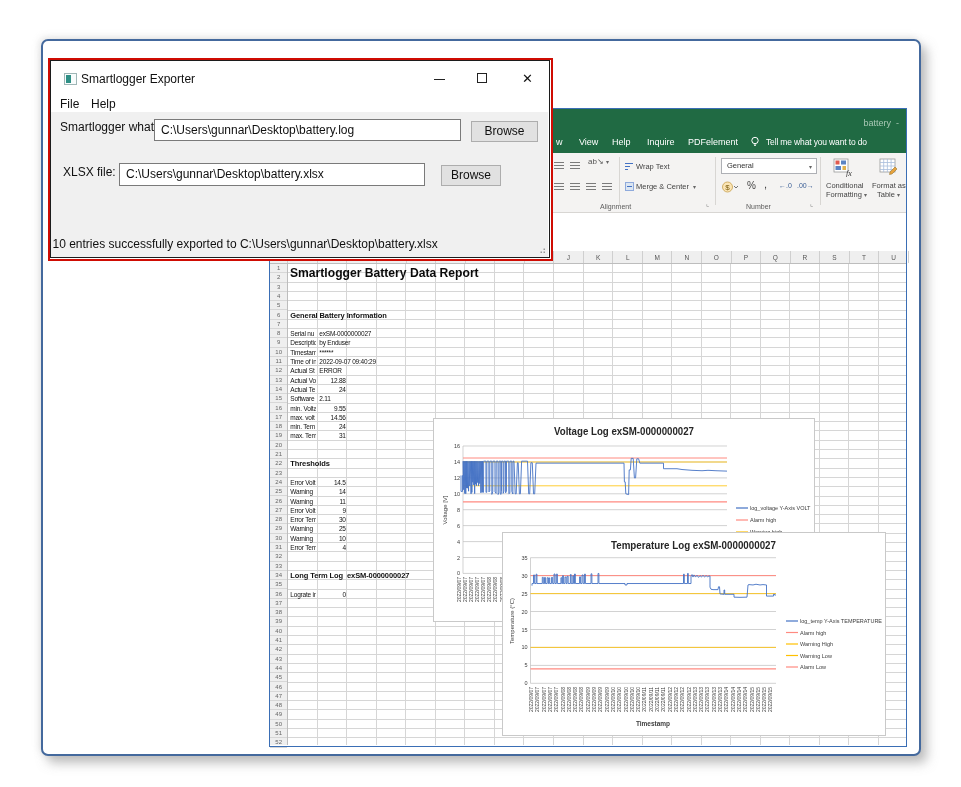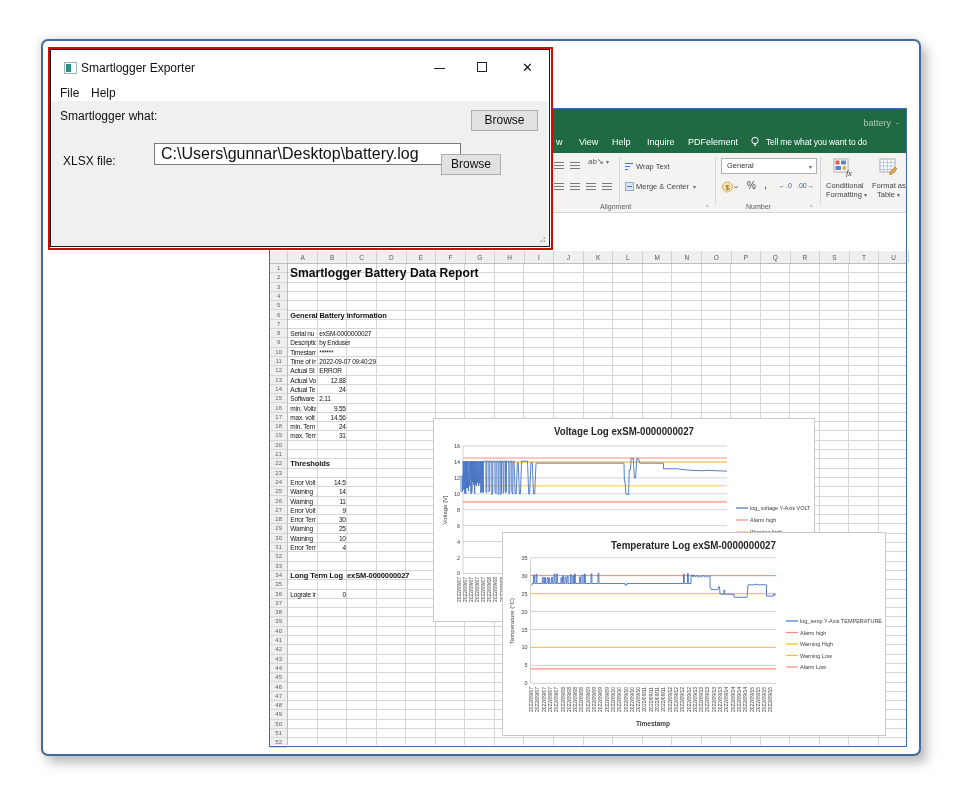--- a/index.html
+++ b/index.html
@@ -23,24 +23,24 @@
 .ch{position:absolute;top:0;height:12px;font-size:6.5px;color:#555;text-align:center;line-height:13px;border-right:1px solid #cfcfcf;}
 #rowhead{position:absolute;left:0;top:155px;width:18.3px;height:481px;background:#efefef;border-right:1px solid #bdbdbd;font-size:6.5px;color:#555;text-align:center;}
 .rn{position:absolute;left:0;width:17.3px;height:9.3px;line-height:9.7px;border-bottom:1px solid #d7d7d7;font-size:6px;color:#666;}
 #grid{position:absolute;left:18.3px;top:155px;width:617.7px;height:481px;
  background-image:repeating-linear-gradient(to right,transparent 0px,transparent 28.55px,#d6d6d6 28.55px,#d6d6d6 29.55px),
  repeating-linear-gradient(to bottom,transparent 0px,transparent 8.3px,#d6d6d6 8.3px,#d6d6d6 9.3px);}
 .cell{position:absolute;font-size:6.5px;letter-spacing:-0.2px;color:#111;white-space:nowrap;line-height:9.4px;}
 .cellr{position:absolute;font-size:6.5px;letter-spacing:-0.2px;color:#111;white-space:nowrap;line-height:9.4px;text-align:right;}
 .bu{font-weight:bold;font-size:7.5px;letter-spacing:-0.1px;}
 .chart{position:absolute;background:#fff;border:1px solid #c9c9c9;}
-#dlg{position:absolute;left:5px;top:6px;width:505px;height:203px;border:2.5px solid #cf0c03;background:#fff;}
+#dlg{position:absolute;left:5px;top:17px;width:505px;height:203px;border:2.5px solid #cf0c03;background:#fff;}
 #dlgin{position:absolute;left:0;top:0;width:500px;height:198px;border:1.5px solid #1c1c1c;background:#fff;font-size:12px;color:#101010;}
 #dlggray{position:absolute;left:0;top:51px;width:497px;height:144.5px;background:#f0f0f0;}
-.inp{position:absolute;background:#fff;border:1px solid #7a7a7a;font-size:16px;line-height:20px;padding-left:6px;white-space:nowrap;overflow:hidden;margin-top:35px;}
+.inp{position:absolute;background:#fff;border:1px solid #7a7a7a;font-size:12px;line-height:20px;padding-left:6px;white-space:nowrap;overflow:hidden;}
 .btn{position:absolute;background:#e1e1e1;border:1px solid #adadad;font-size:12px;text-align:center;}
 </style></head><body>
 <div id="frame">
 <div id="xl">
   <div id="xltitle">
     <span class="bat">battery&nbsp;&nbsp;-</span>
 <span class="tab" style="left:286px;">w</span>
 <span class="tab" style="left:309px;">View</span>
 <span class="tab" style="left:342px;">Help</span>
 <span class="tab" style="left:377px;">Inquire</span>
@@ -395,21 +395,23 @@
 <span class="abs" style="left:30px;top:11px;">Smartlogger Exporter</span>
 <div class="abs" style="left:383px;top:18px;width:11px;height:1.4px;background:#222;"></div>
 <div class="abs" style="left:426px;top:12px;width:10px;height:10px;border:1.2px solid #222;"></div>
 <span class="abs" style="left:471px;top:10px;font-size:13px;">✕</span>
 <span class="abs" style="left:9px;top:36px;">File</span>
 <span class="abs" style="left:40px;top:36px;">Help</span>
 <span class="abs" style="left:9px;top:59px;">Smartlogger what:</span>
 <div class="inp" style="left:103px;top:58px;width:307px;height:22px;">C:\Users\gunnar\Desktop\battery.log</div>
 <div class="btn" style="left:420px;top:60px;width:67px;height:21px;line-height:19px;">Browse</div>
 <span class="abs" style="left:12px;top:104px;">XLSX file:</span>
+<div class="inp" style="left:68px;top:102px;width:306px;height:23px;line-height:21px;">C:\Users\gunnar\Desktop\battery.xlsx</div>
 <div class="btn" style="left:390px;top:104px;width:60px;height:21px;line-height:19px;">Browse</div>
+<span class="abs" style="left:1.5px;top:176px;">10 entries successfully exported to C:\Users\gunnar\Desktop\battery.xlsx</span>
 <svg class="abs" style="right:3px;bottom:3px;" width="8" height="8">
           <g fill="#999">
             <rect x="5.5" y="5.5" width="1.5" height="1.5"></rect>
             <rect x="2.5" y="5.5" width="1.5" height="1.5"></rect>
             <rect x="5.5" y="2.5" width="1.5" height="1.5"></rect>
           </g>
         </svg>
 </div>
     </div>
 </div>

